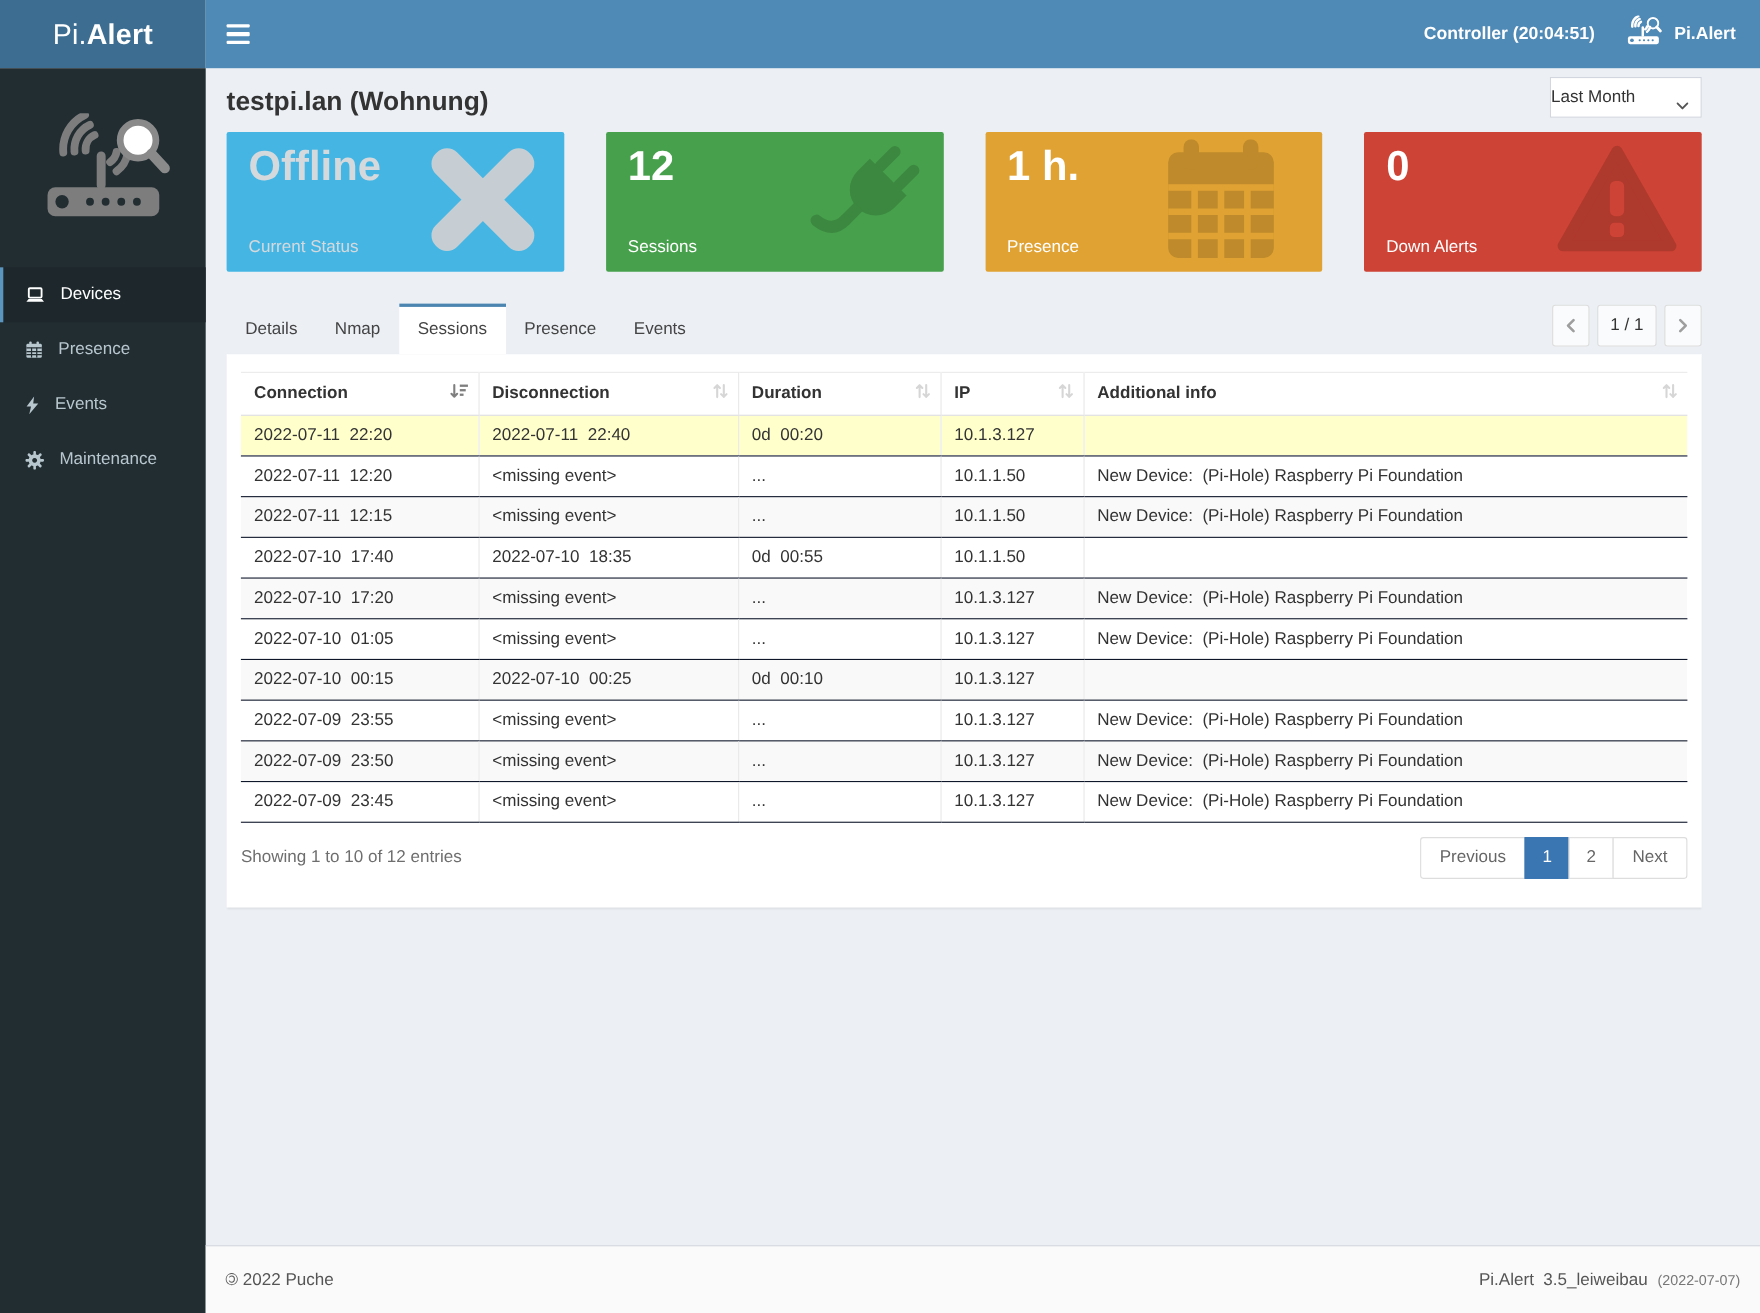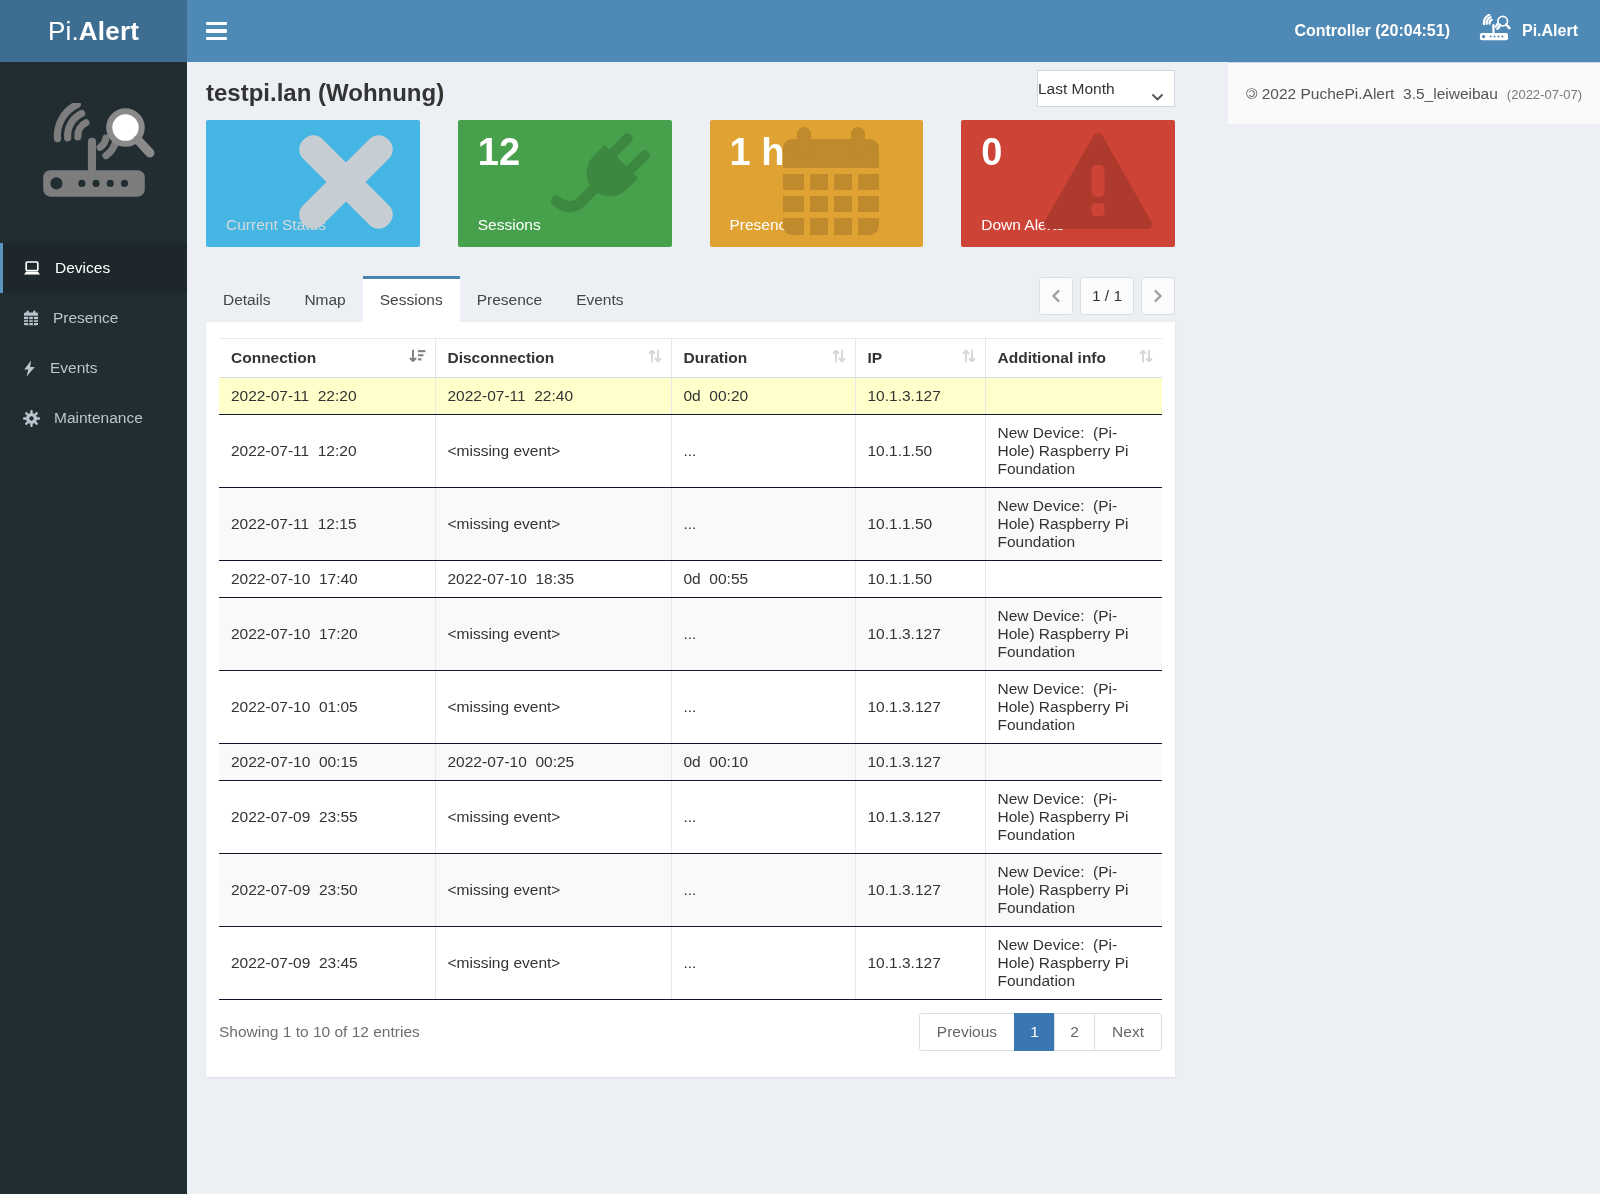--- a/index.html
+++ b/index.html
@@ -19,21 +19,21 @@
   .device-ind { display:flex; align-items:center; gap:10px; }
 
   
   .body-row { flex:1; display:flex; min-height:0; }
   .sidebar { width:187px; background:#222d32; flex-shrink:0; }
   .logo-wrap { height:181px; display:flex; align-items:center; justify-content:center; padding-top:6px; }
   .menu-item { height:50px; display:flex; align-items:center; gap:14px; padding-left:20px; color:#b8c7ce; font-size:15.5px; cursor:pointer; border-left:3px solid transparent; }
   .menu-item svg { flex-shrink:0; }
   .menu-item.active { background:#1e282c; color:#fff; border-left-color:#5b95bd; }
 
-  .content { flex:1; display:flex; min-width:0; }
+  .content { flex:1; display:flex; flex-direction:column; min-width:0; }
   .page { flex:1; padding:8px 53px 0 19px; }
 
   .page-header { display:flex; justify-content:space-between; align-items:flex-start; margin-bottom:13px; }
   .page-title { font-size:24px; font-weight:600; color:#333; padding-top:9px; }
   .select { position:relative; background:#fff; border:1px solid #d2d6de; height:37px; display:flex; align-items:center; color:#333; font-size:15.5px; cursor:pointer; }
   .period-select { width:138px; padding-right:16px; }
   .select .chev { position:absolute; right:11px; top:16px; }
 
   
   .cards { display:flex; gap:38px; }
@@ -210,20 +210,21 @@
             <span class="chev">
               <svg width="11" height="7" viewBox="0 0 11 7">
                   <path d="M1 1 L5.5 5.5 L10 1" stroke="#555" stroke-width="1.8" fill="none" stroke-linecap="round" stroke-linejoin="round"></path>
                 </svg>
             </span>
           </div>
         </div>
 
         <div class="cards">
           <div class="card" style="background: rgb(69, 182, 228); color: rgb(214, 217, 220); --bg: #45b6e4;">
+            <div class="card-value">Offline</div>
             <div class="card-label">Current Status</div>
             <span class="card-icon" style="right: 22px; color: rgb(198, 206, 212);">
               <svg width="104" height="104" viewBox="0 0 106 106">
                 <g fill="currentColor">
                   <rect x="39" y="-8" width="28" height="122" rx="13" transform="rotate(45 53 53)"></rect>
                   <rect x="39" y="-8" width="28" height="122" rx="13" transform="rotate(-45 53 53)"></rect>
                 </g>
               </svg>
             </span>
           </div>

